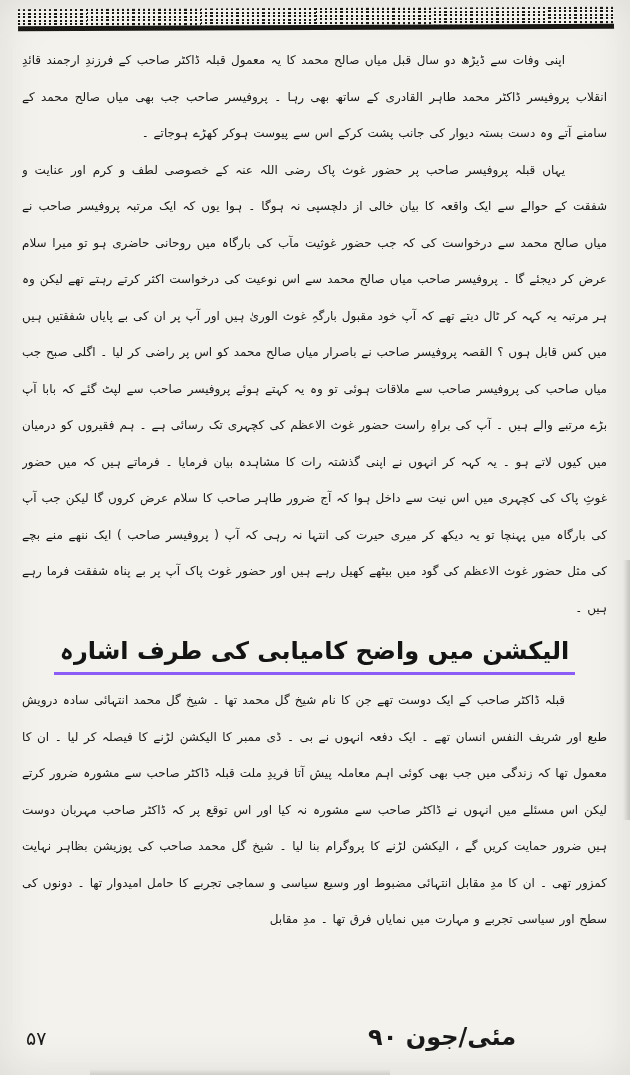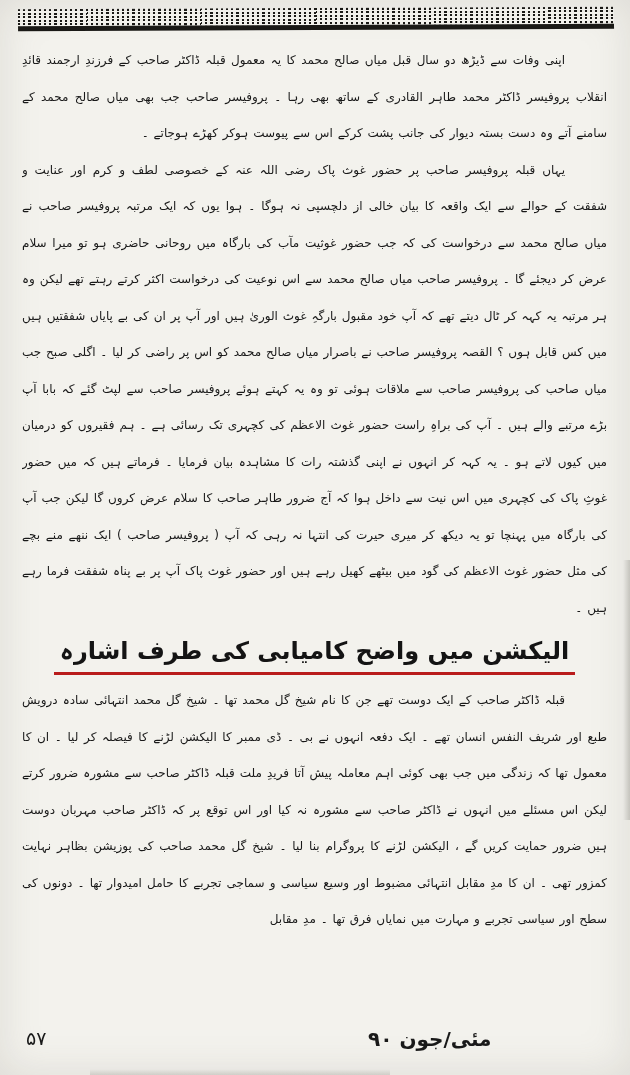--- a/index.html
+++ b/index.html
@@ -51,29 +51,29 @@
     word-spacing: 1px;
   }
   .section-heading {
     display: table;
     margin: 9px auto 7px auto;
     font-size: 24px;
     font-weight: bold;
     color: #141414;
     line-height: 1.35;
     padding: 0 6px 5px 6px;
-    border-bottom: 3px solid #b91c1c;
+    border-bottom: 3px solid #8b5cf6;
     text-indent: 0;
     white-space: nowrap;
   }
   .footer-issue {
     position: absolute;
     left: 368px;
     bottom: 24px;
-    font-size: 20px;
+    font-size: 24px;
     font-weight: bold;
     color: #191919;
     direction: rtl;
     margin-top: 44px;
   }
   .footer-pagenum {
     position: absolute;
     left: 26px;
     bottom: 26px;
     font-size: 19px;

